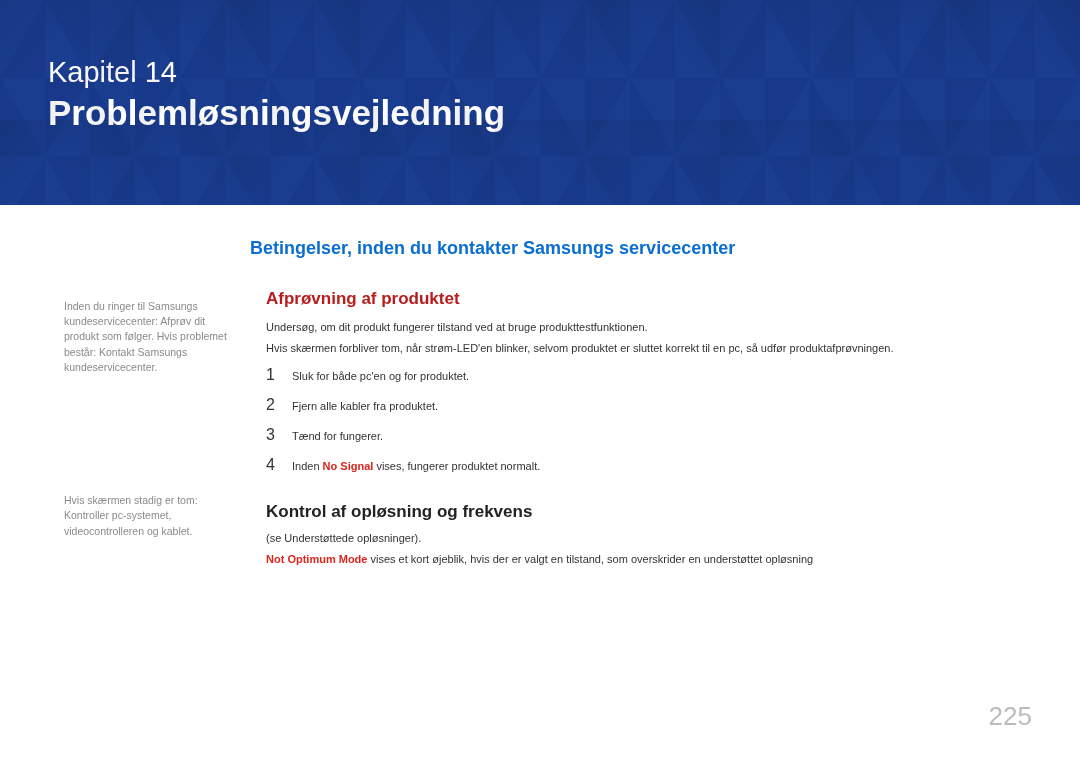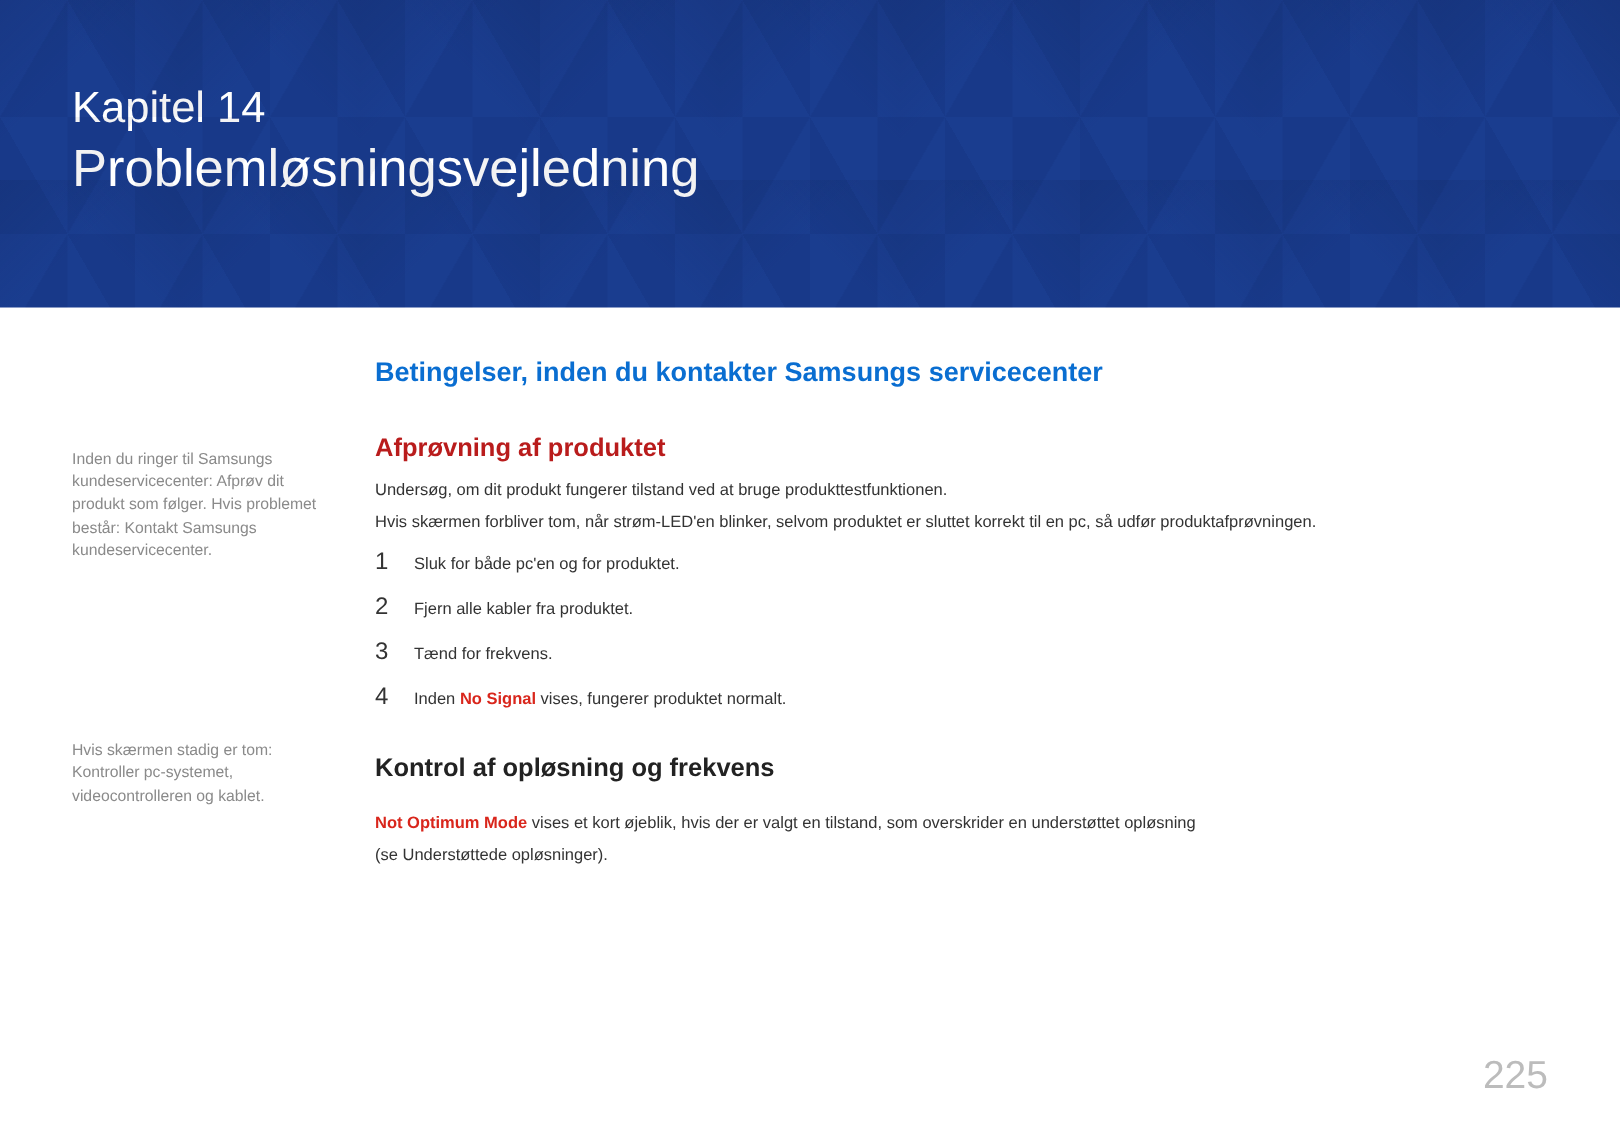--- a/index.html
+++ b/index.html
@@ -43,21 +43,21 @@
     opacity: 0.35;
     pointer-events: none;
   }
   .chapter-label {
     font-size: 29px;
     font-weight: 400;
     line-height: 1.2;
   }
   .chapter-title {
     font-size: 35px;
-    font-weight: 400;
+    font-weight: 700;
     line-height: 1.2;
     margin-top: 2px;
   }
   .content {
     position: relative;
     padding: 33px 48px 0 48px;
   }
   .section-heading {
     color: #0a6ed1;
     font-size: 18px;
@@ -68,20 +68,21 @@
   .columns {
     display: flex;
     gap: 26px;
   }
   .side-col {
     width: 176px;
     flex: 0 0 176px;
     color: #8a8a8a;
     font-size: 10.5px;
     line-height: 1.45;
+    margin-left: 16px;
   }
   .side-note-1 { margin-top: 10px; }
   .side-note-2 { margin-top: 118px; }
   .main-col {
     flex: 1;
     color: #222;
   }
   .sub-heading {
     font-size: 17px;
     font-weight: 700;
@@ -116,21 +117,21 @@
   }
   .red-bold {
     color: #d9261c;
     font-weight: 700;
   }
   .sub-heading-2 {
     font-size: 17px;
     font-weight: 700;
     color: #222;
     margin-top: 24px;
-    margin-bottom: 19px;
+    margin-bottom: 8px;
   }
   .page-number {
     position: absolute;
     right: 48px;
     bottom: 24px;
     font-size: 26px;
     color: #bcbcbc;
     font-weight: 300;
     margin-top: 26px;
   }
@@ -166,35 +167,35 @@
           <li>
             <span class="step-num">1</span>
             <span>Sluk for både pc'en og for produktet.</span>
           </li>
           <li>
             <span class="step-num">2</span>
             <span>Fjern alle kabler fra produktet.</span>
           </li>
           <li>
             <span class="step-num">3</span>
-            <span>Tænd for frekvens.</span>
+            <span>Tænd for fungerer.</span>
           </li>
           <li>
             <span class="step-num">4</span>
             <span>
               <span>Inden </span><span class="red-bold">No Signal</span><span> vises, fungerer produktet normalt.</span>
             </span>
           </li>
         </ol>
 
         <div class="sub-heading-2">Kontrol af opløsning og frekvens</div>
+        <div class="body-text">(se Understøttede opløsninger).</div>
         <div class="body-text">
           <span class="red-bold">Not Optimum Mode</span><span> vises et kort øjeblik, hvis der er valgt en tilstand, som overskrider en understøttet opløsning</span>
         </div>
-        <div class="body-text">(se Understøttede opløsninger).</div>
 
       </div>
     </div>
   </div>
 
   <div class="page-number">225</div>
 
 </div>
 
 </body></html>

